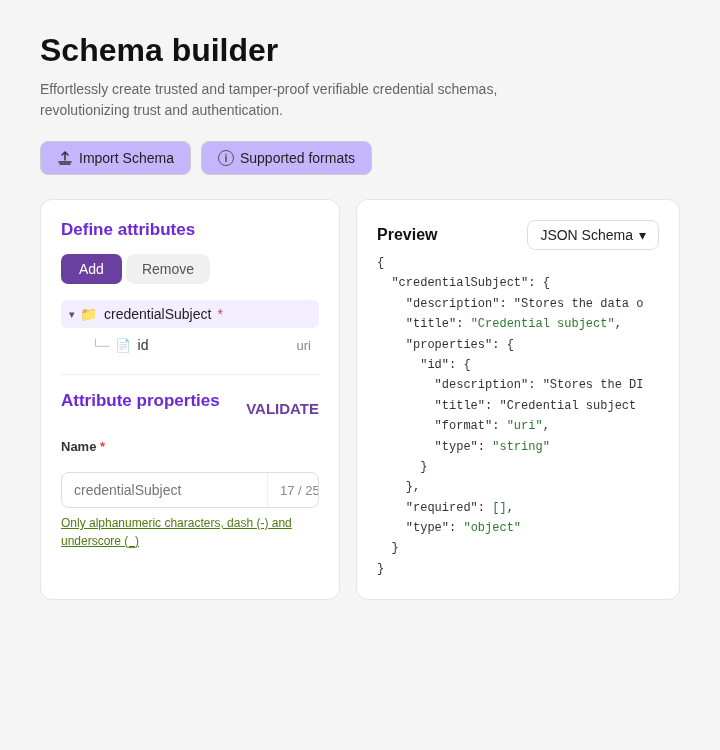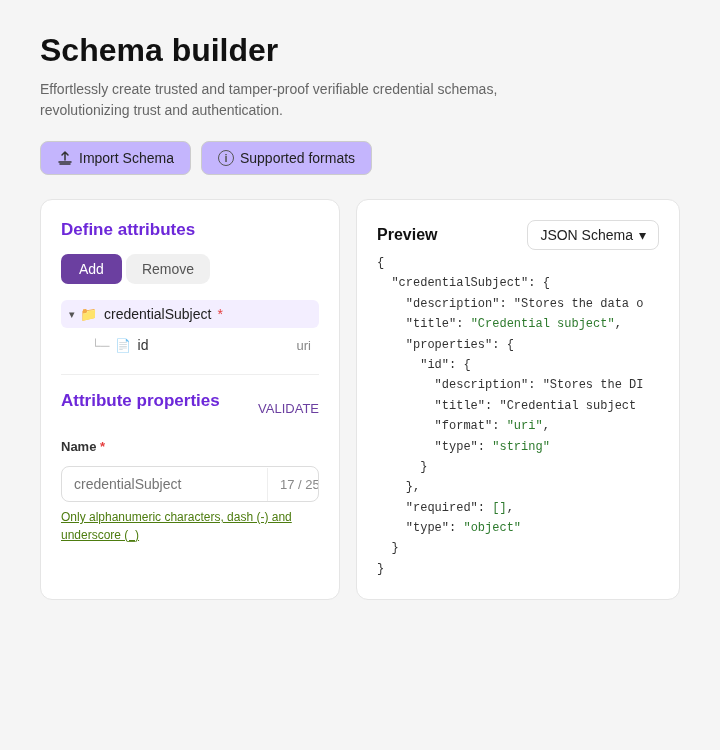--- a/index.html
+++ b/index.html
@@ -172,31 +172,31 @@
     }
 
     .attr-props-header {
       display: flex;
       justify-content: space-between;
       align-items: center;
       margin-bottom: 14px;
     }
 
     .validate-link {
-      font-size: 13px;
+      font-size: 15px;
       color: #6b3fa0;
-      font-weight: 400;
+      font-weight: 700;
       cursor: pointer;
     }
 
     .field-label {
       font-size: 13px;
       font-weight: 600;
       color: #333;
-      margin-bottom: 12px;
+      margin-bottom: 18px;
     }
 
     .field-label .req {
       color: #e53e3e;
     }
 
     .input-row {
       display: flex;
       align-items: center;
       border: 1.5px solid #ddd;

